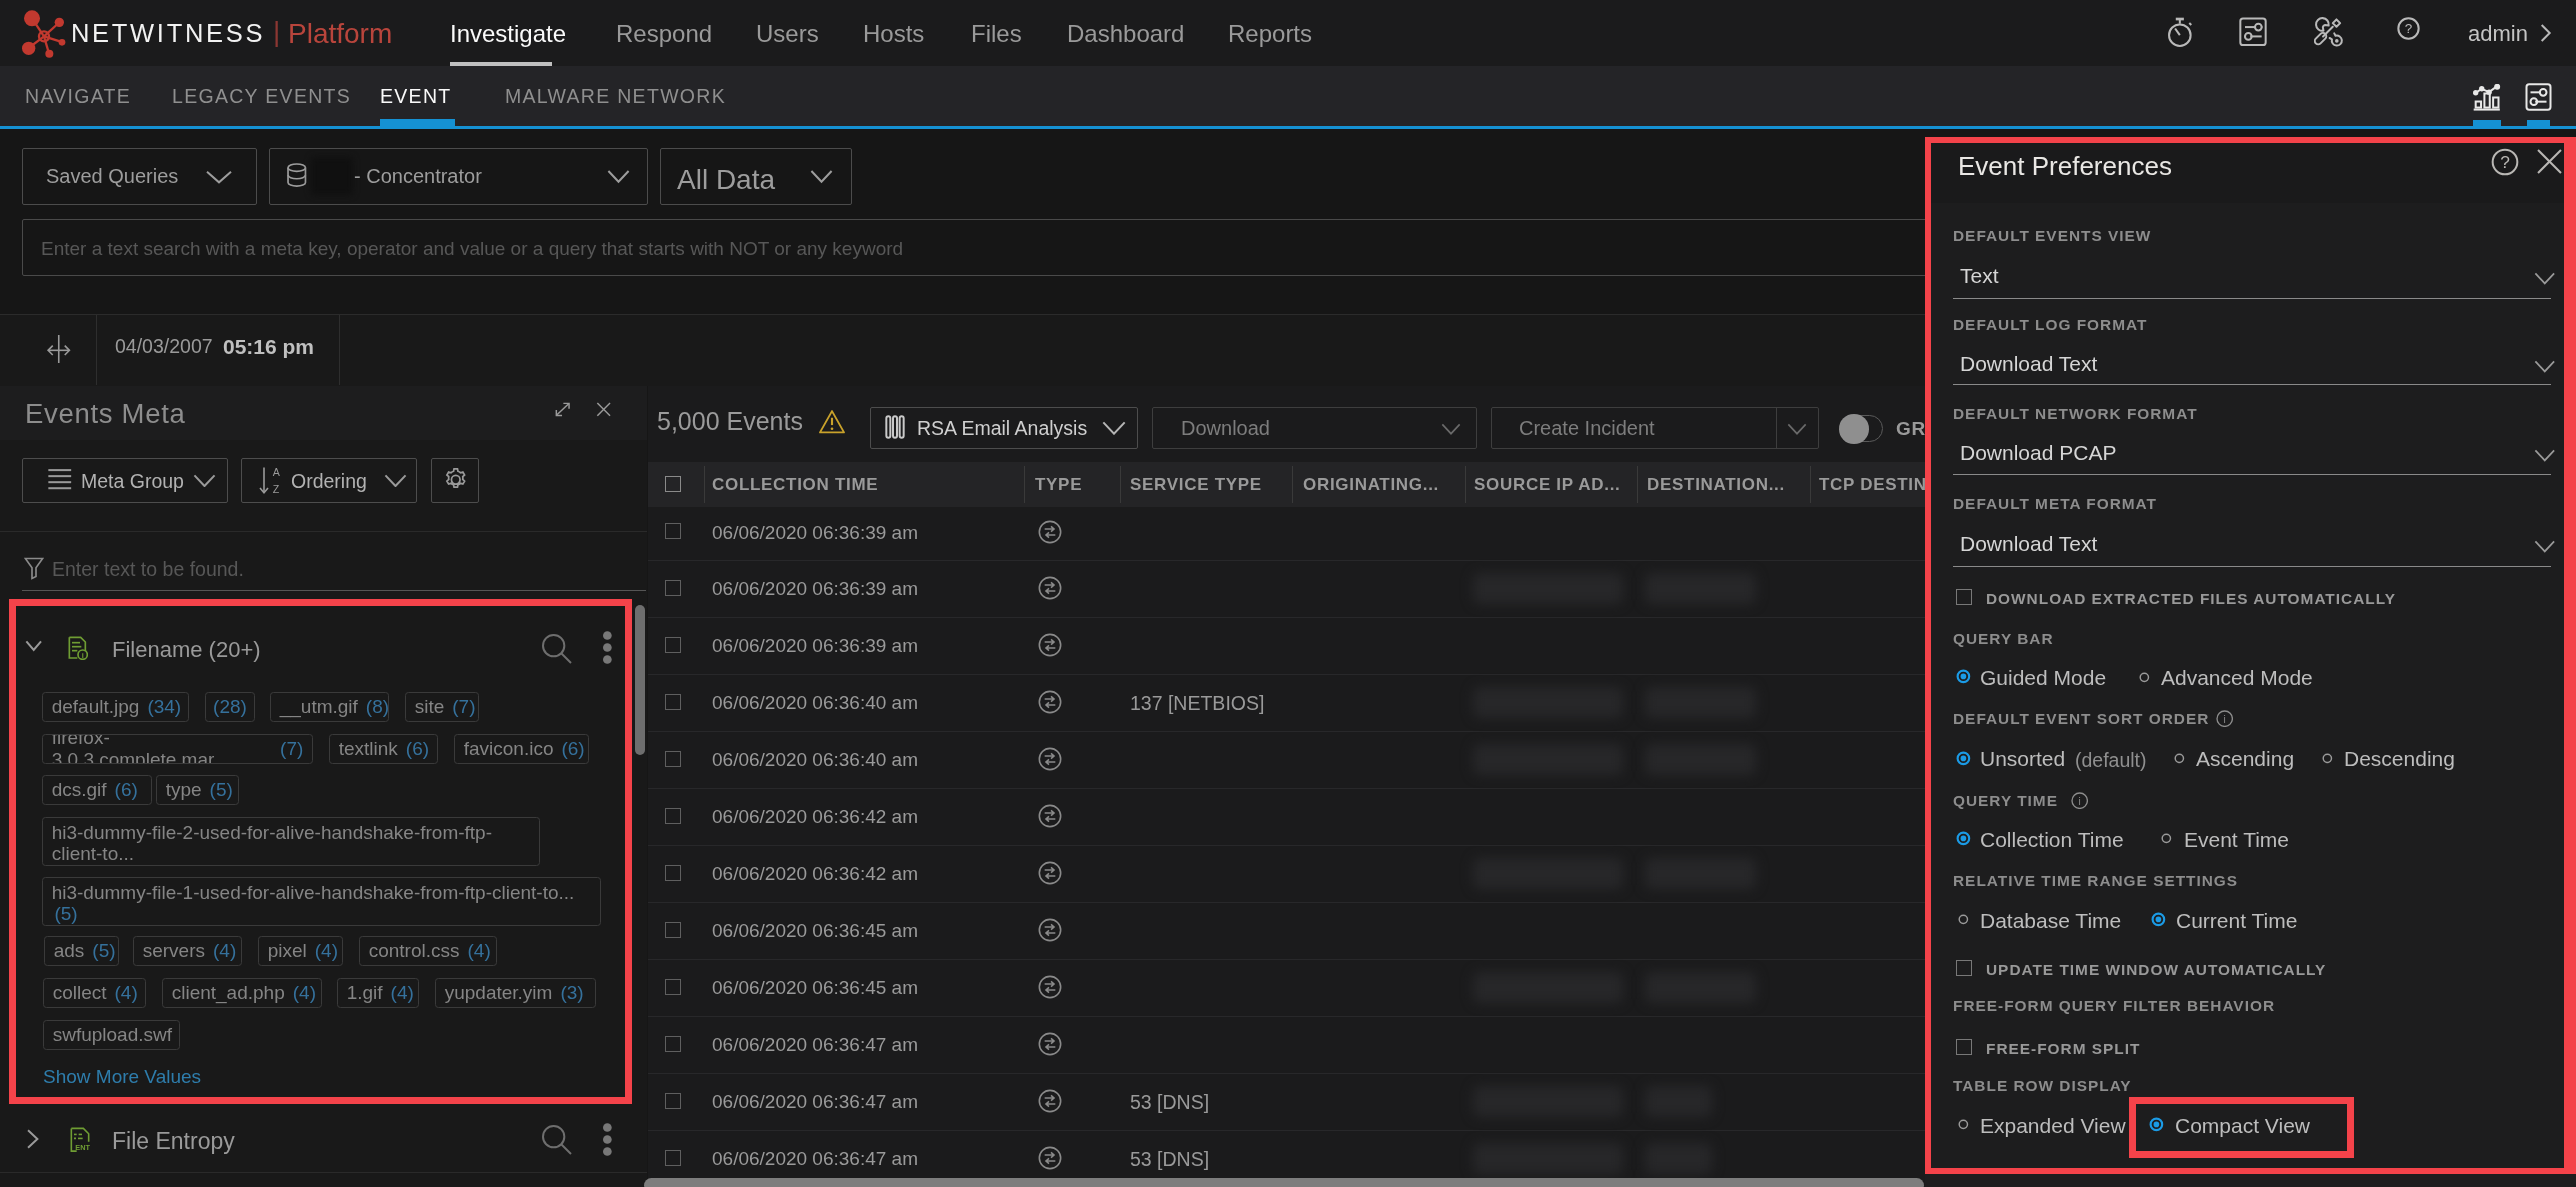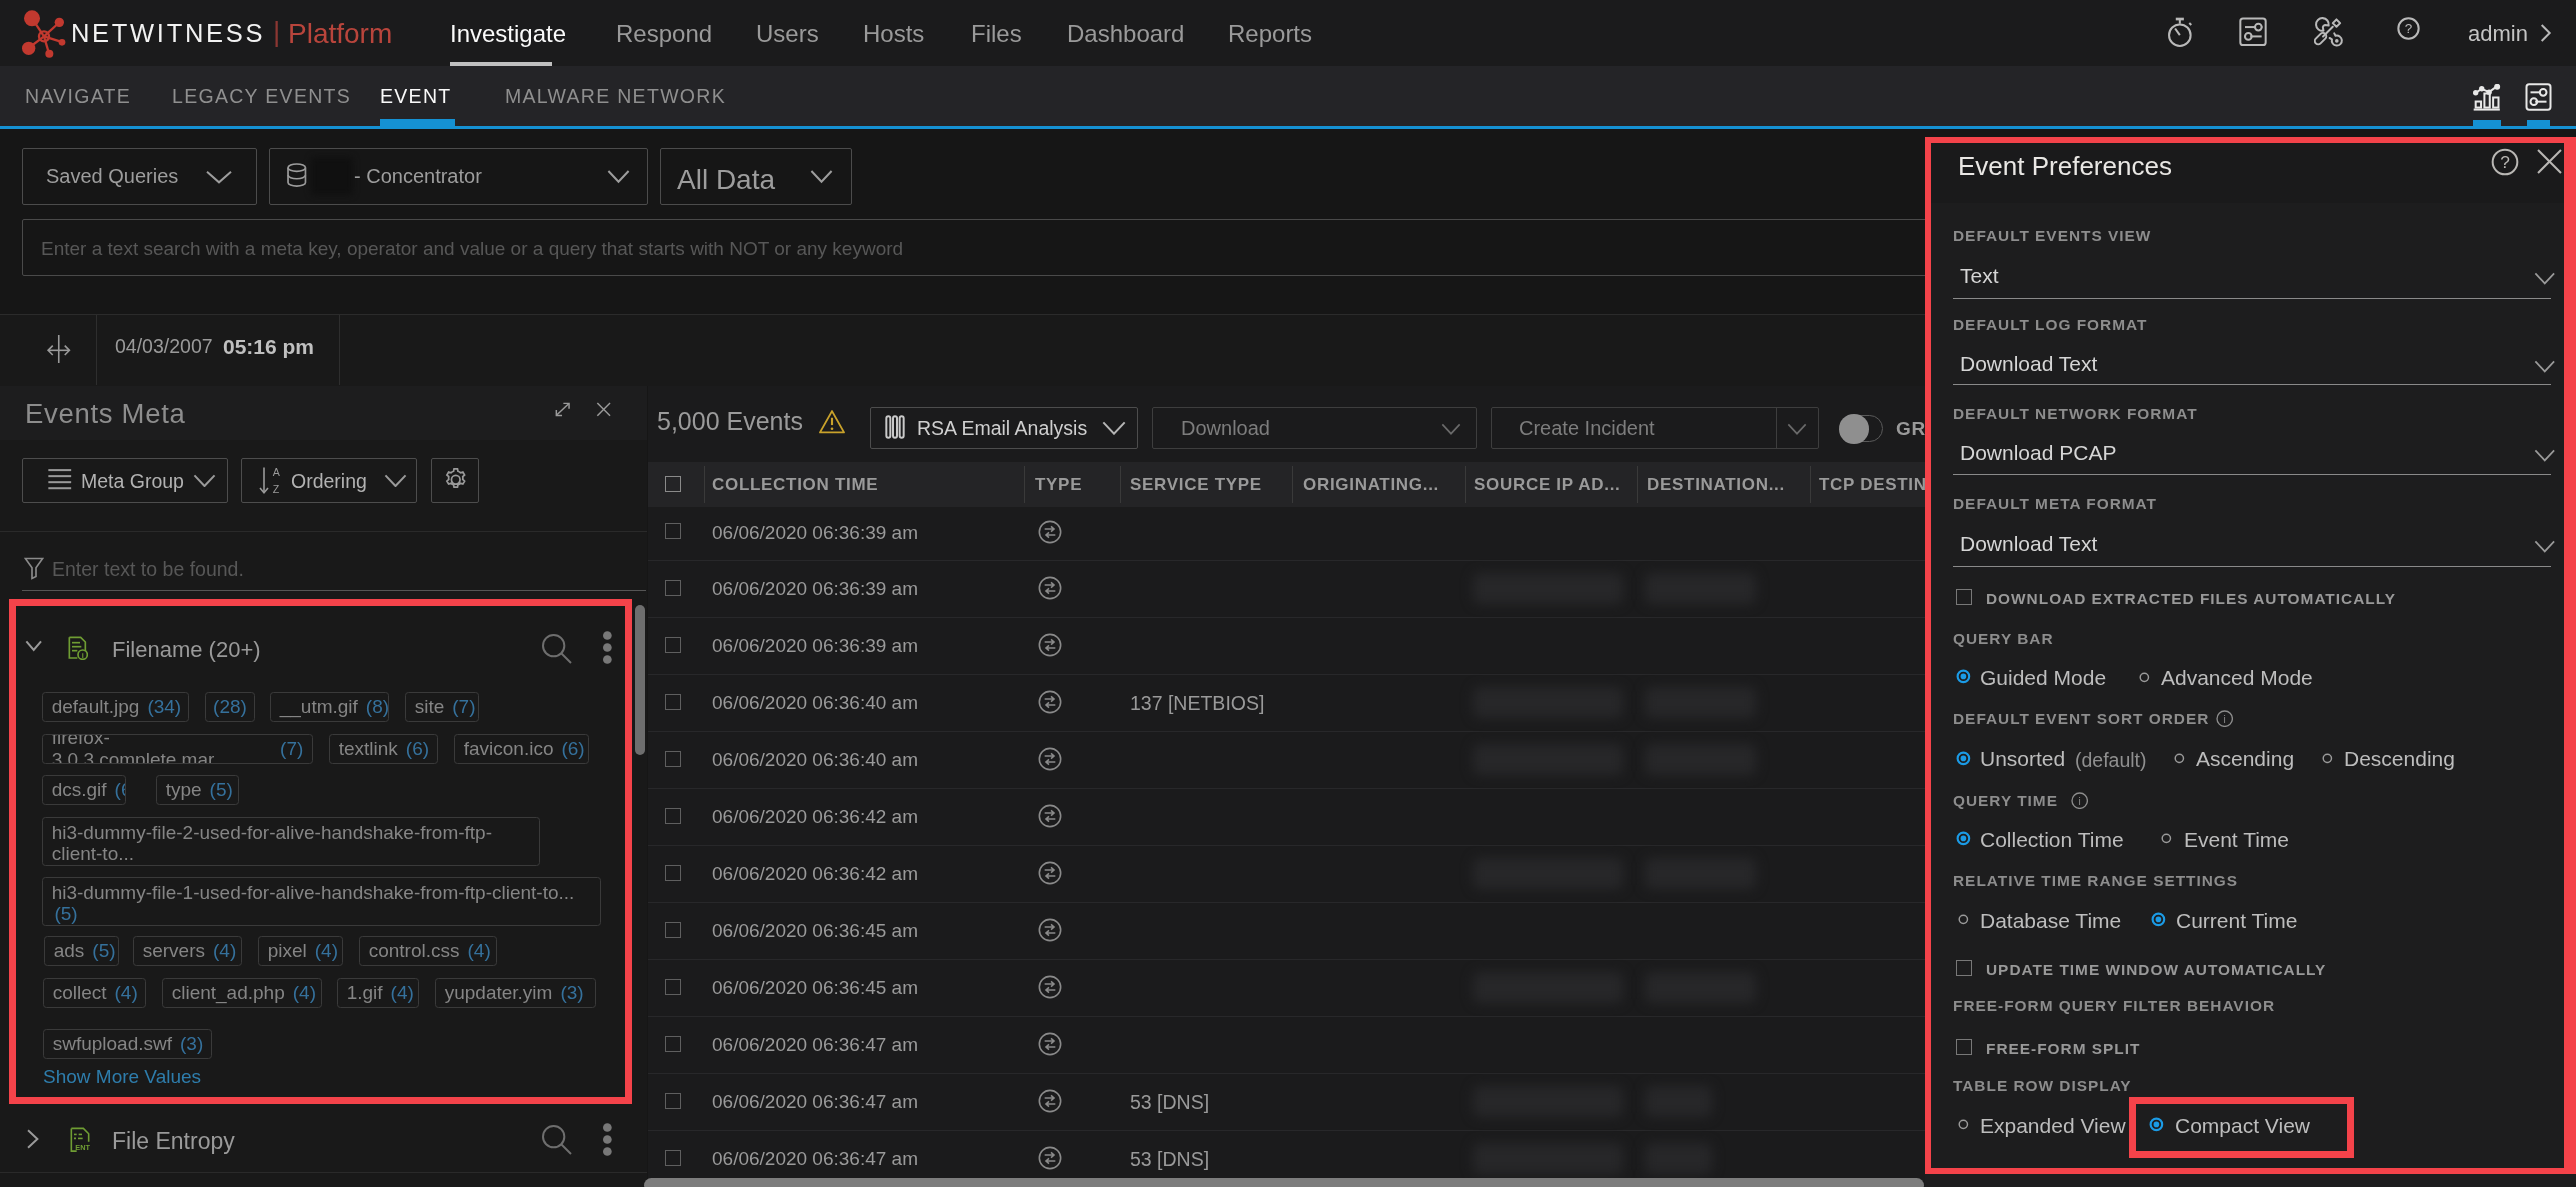--- a/index.html
+++ b/index.html
@@ -259,33 +259,33 @@
 
 <b class="tag" style="left:42px;top:692px;width:147px;">default.jpg<u>(34)</u></b>
 <b class="tag" style="left:205px;top:692px;width:50px;justify-content:center;text-align:right;">
     <u style="margin-left:0">(28)</u>
   </b>
 <b class="tag" style="left:270px;top:692px;width:119px;">__utm.gif<u>(8)</u></b>
 <b class="tag" style="left:405px;top:692px;width:74px;">site<u>(7)</u></b>
 <b class="tag" style="left:42px;top:734px;width:271px;">firefox-3.0.3.complete.mar<u>(7)</u></b>
 <b class="tag" style="left:329px;top:734px;width:109px;">textlink<u>(6)</u></b>
 <b class="tag" style="left:454px;top:734px;width:135px;">favicon.ico<u>(6)</u></b>
-<b class="tag" style="left:42px;top:775px;width:84px;">dcs.gif<u>(6)</u></b>
+<b class="tag" style="left:42px;top:775px;width:110px;">dcs.gif<u>(6)</u></b>
 <b class="tag" style="left:156px;top:775px;width:83px;">type<u>(5)</u></b>
 <b class="tag2" style="left:42px;top:817px;width:498px;">hi3-dummy-file-2-used-for-alive-handshake-from-ftp-client-to...<br><u>(5)</u></b>
 <b class="tag2" style="left:42px;top:877px;width:559px;">hi3-dummy-file-1-used-for-alive-handshake-from-ftp-client-to...<br><u>(5)</u></b>
 <b class="tag" style="left:44px;top:936px;width:75px;">ads<u>(5)</u></b>
 <b class="tag" style="left:133px;top:936px;width:109px;">servers<u>(4)</u></b>
 <b class="tag" style="left:258px;top:936px;width:85px;">pixel<u>(4)</u></b>
 <b class="tag" style="left:359px;top:936px;width:138px;">control.css<u>(4)</u></b>
 <b class="tag" style="left:43px;top:978px;width:103px;">collect<u>(4)</u></b>
 <b class="tag" style="left:162px;top:978px;width:160px;">client_ad.php<u>(4)</u></b>
 <b class="tag" style="left:337px;top:978px;width:82px;">1.gif<u>(4)</u></b>
 <b class="tag" style="left:435px;top:978px;width:161px;">yupdater.yim<u>(3)</u></b>
-<b class="tag" style="left:43px;top:1020px;width:169px;margin-top:9px;">swfupload.swf<u>(3)</u></b>
+<b class="tag" style="left:43px;top:1020px;width:137px;">swfupload.swf<u>(3)</u></b>
 <div class="t" style="left:43px;top:1067px;font-size:19px;color:#2e7dac;">Show More Values</div>
 
 <svg class="abs" style="left:26px;top:1129px" width="13.4" height="20" viewBox="0 0 20 30">
   <path d="M3 2 L17 15 L3 28" stroke="#9a9a9a" stroke-width="3" fill="none"></path>
 </svg>
 <svg class="abs" style="left:70px;top:1127px" width="20" height="25.5" viewBox="0 0 30 38">
   <g stroke="#6f9d33" stroke-width="2.4" fill="none">
     <path d="M2 2 h18 l8 8 v12 M2 2 v34 h8"></path>
     <line x1="6" y1="11" x2="10" y2="11"></line>
       <line x1="13" y1="11" x2="18" y2="11"></line>

